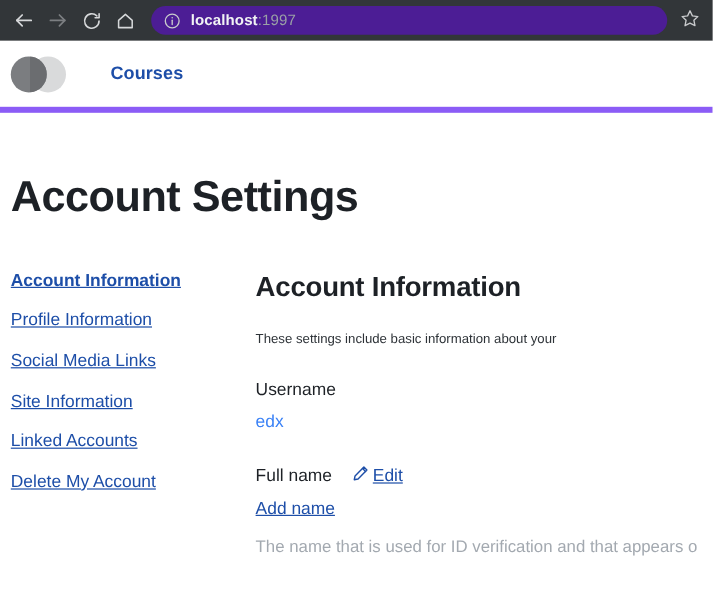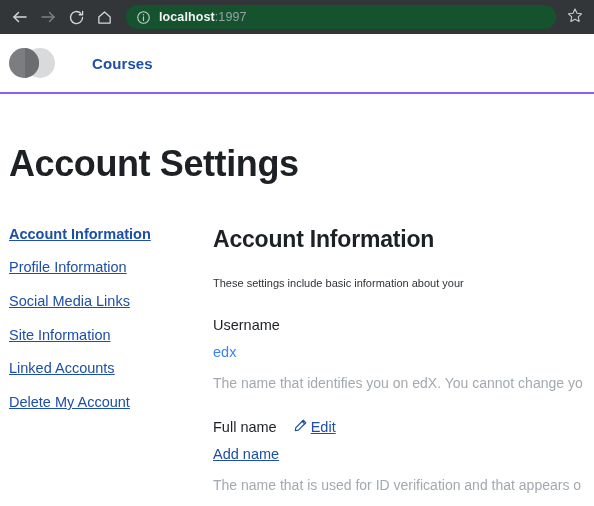--- a/index.html
+++ b/index.html
@@ -32,21 +32,21 @@
     justify-content: center;
     flex: 0 0 auto;
     border-radius: 50%;
   }
   .nav-btn svg { display: block; }
 
   #omnibox {
     flex: 1 1 auto;
     height: 24px;
     margin: 0 6px 0 8px;
-    background: #14532d;
+    background: #4c1d95;
     border-radius: 13px;
     display: flex;
     align-items: center;
     padding: 0 10px;
     box-sizing: border-box;
     min-width: 0;
   }
   #site-info-icon {
     width: 15px;
     height: 15px;
@@ -76,21 +76,21 @@
   #page {
     height: 472px;
     background: #ffffff;
     overflow: hidden;
     position: relative;
   }
 
   
   #site-header {
     height: 60px;
-    border-bottom: 2px solid #8b5cf6;
+    border-bottom: 5px solid #8b5cf6;
     display: flex;
     align-items: center;
     padding-left: 9px;
     box-sizing: border-box;
   }
   #site-logo {
     width: 46px;
     height: 30px;
     position: relative;
     flex: 0 0 auto;
@@ -317,21 +317,20 @@
 
       <h2 id="section-title">Account Information</h2>
 
       <p id="section-desc">These settings include basic information about your</p>
 
       <div class="field-group">
         <div class="label-row">
           <span class="field-label">Username</span>
         </div>
         <div class="field-value">edx</div>
-        <div class="field-help">The name that identifies you on edX. You cannot change yo</div>
       </div>
 
       <div class="field-group">
         <div class="label-row">
           <span class="field-label">Full name</span>
           <a class="edit-link" href="#">
             <span class="pencil">
               <svg width="15" height="15" viewBox="0 0 24 24" fill="none" stroke="#1d4ea8" stroke-width="1.9" stroke-linecap="round" stroke-linejoin="round">
                 <path d="M16.4 3.6 20.4 7.6 8.6 19.4 3.6 20.4 4.6 15.4z"></path>
                 <line x1="14.6" y1="5.4" x2="18.6" y2="9.4"></line>

